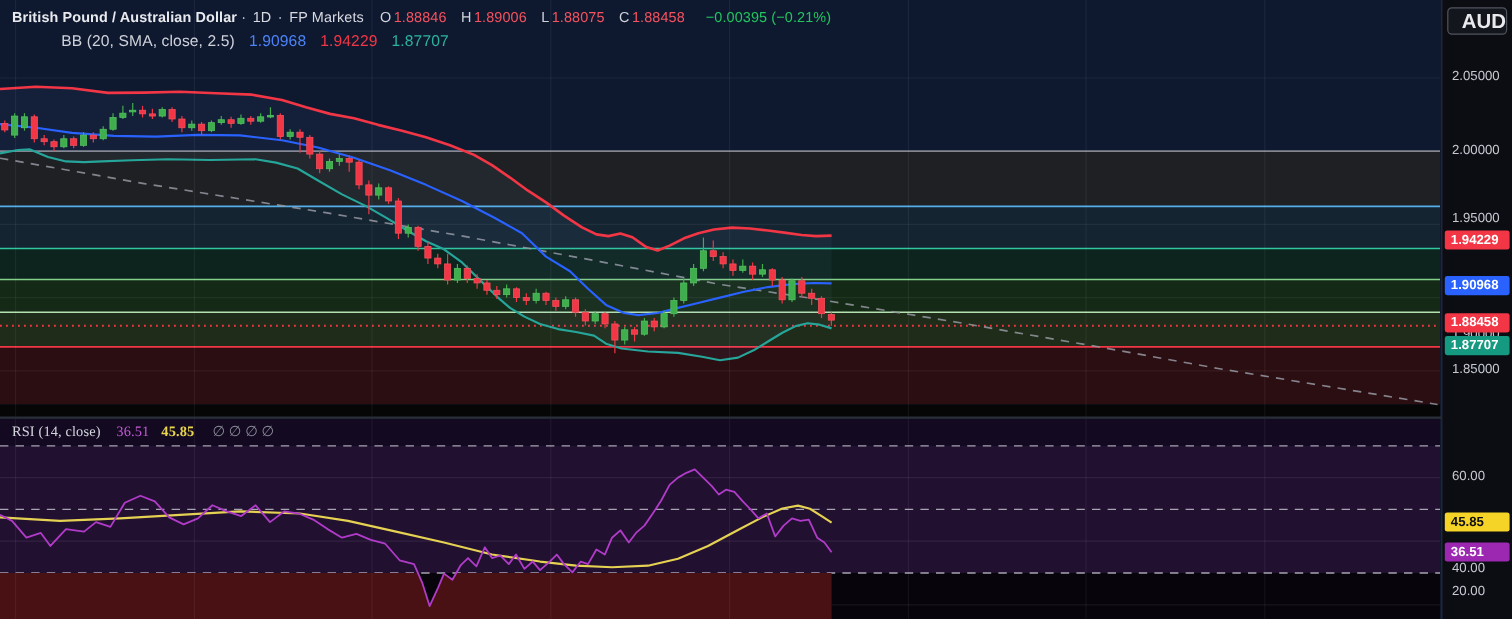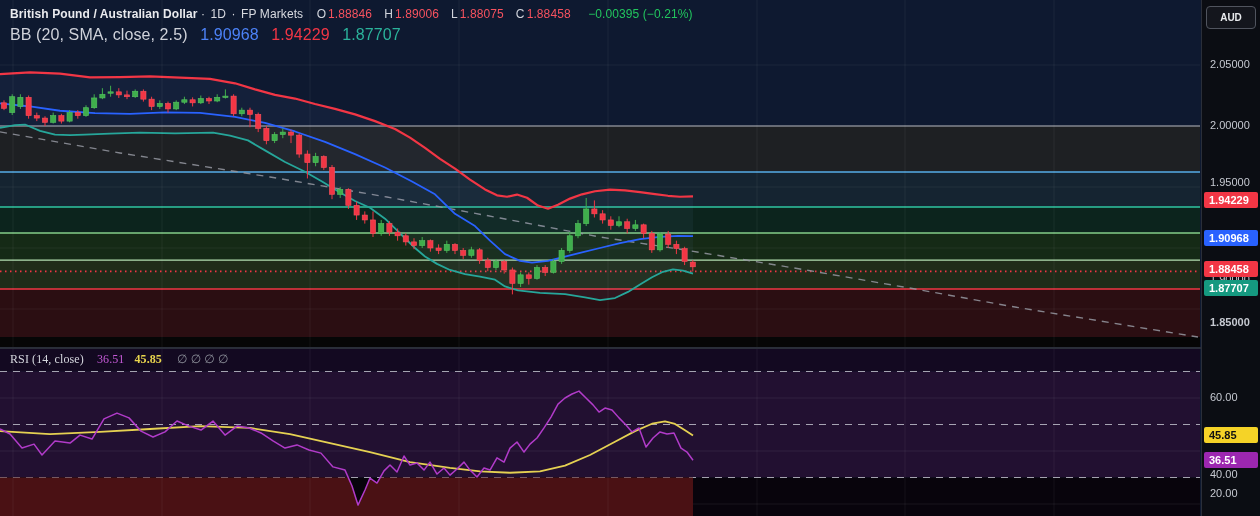--- a/index.html
+++ b/index.html
@@ -9,22 +9,22 @@
   .hdr{position:absolute;left:10px;white-space:nowrap;font-size:12px;color:#d8dae0;letter-spacing:.1px;}
   .hdr b{font-weight:700;color:#e9eaee;text-align:right;}
   .hdr span{margin-right:2px;}
   .ohlc-pair{margin-left:8px;}
   .axis-panel{position:absolute;left:1201px;top:0;width:59px;height:516px;background:#0b0d13;
               border-left:1px solid #2a2e39;}
   .axis-label{position:absolute;left:8px;font-size:11px;color:#c6c9d1;}
   .badge{position:absolute;left:2px;width:54px;height:16px;border-radius:2px;font-size:11px;
          font-weight:700;line-height:16px;padding-left:5px;box-sizing:border-box;color:#fff;}
   .aud-btn{position:absolute;left:4px;top:6px;width:48px;height:21px;border:1px solid #50545e;
-           border-radius:4px;background:#14161d;color:#e8eaed;font-size:10px;font-weight:600;
-           text-align:center;line-height:21px;cursor:pointer;}
+           border-radius:4px;background:#14161d;color:#e8eaed;font-size:17px;font-weight:600;
+           text-align:right;line-height:21px;cursor:pointer;}
 </style>
 </head>
 <body>
 
 <div id="app">
   <svg id="chart-svg" width="1260" height="516">
       <defs>
         <clipPath id="clip-price">
           <rect x="0" y="0" width="1200" height="348"></rect>
         </clipPath>
@@ -429,41 +429,41 @@
   <div class="hdr" style="top:7px;">
     <b>British Pound / Australian Dollar</b>
     <span>·</span>
     <span>1D</span>
     <span>·</span>
     <span>FP Markets</span>
     <span id="ohlc-strip"><span class="ohlc-pair"><span style="color: rgb(209, 212, 220);">O</span><span style="color: rgb(247, 82, 95);">1.88846</span></span><span class="ohlc-pair"><span style="color: rgb(209, 212, 220);">H</span><span style="color: rgb(247, 82, 95);">1.89006</span></span><span class="ohlc-pair"><span style="color: rgb(209, 212, 220);">L</span><span style="color: rgb(247, 82, 95);">1.88075</span></span><span class="ohlc-pair"><span style="color: rgb(209, 212, 220);">C</span><span style="color: rgb(247, 82, 95);">1.88458</span></span></span>
     <span id="change-strip" style="color: #22c55e; margin-left: 8px;">−0.00395 (−0.21%)</span>
   </div>
 
-  <div class="hdr" style="top:26px;font-size:16px;color:#cfd2da;">
+  <div class="hdr" style="top:26px;font-size:13px;color:#cfd2da;margin-left:41px;">
     <span>BB (20, SMA, close, 2.5)</span>
     <span id="bb-basis-val" style="margin-left: 6px; color: rgb(76, 130, 247);">1.90968</span>
     <span id="bb-upper-val" style="margin-left: 6px; color: rgb(242, 54, 69);">1.94229</span>
     <span id="bb-lower-val" style="margin-left: 6px; color: rgb(43, 179, 155);">1.87707</span>
   </div>
 
   <div class="hdr" style="top:352px;font-size:12px;color:#d4d6dd;font-family:Liberation Serif, serif;">
     <span>RSI (14, close)</span>
     <span id="rsi-vals"><span style="color: rgb(196, 90, 214); margin-left: 8px;">36.51</span><span style="color: rgb(232, 212, 77); margin-left: 8px; font-weight: 700;">45.85</span></span>
     <span style="color:#8b8e98;margin-left:8px;">∅  ∅  ∅  ∅</span>
   </div>
 
   <div class="axis-panel">
     <div class="aud-btn">AUD</div>
     <div id="axis-labels">
         <div class="axis-label" style="top: 58px;">2.05000</div>
         <div class="axis-label" style="top: 119px;">2.00000</div>
         <div class="axis-label" style="top: 176px;">1.95000</div>
         <div class="axis-label" style="top: 241px; margin-top: 32px;">1.90000</div>
-        <div class="axis-label" style="top: 316px; font-weight: bold;">1.85000</div>
+        <div class="axis-label" style="top: 302px;">1.85000</div>
         <div class="axis-label" style="top: 391px;">60.00</div>
         <div class="axis-label" style="top: 468px;">40.00</div>
         <div class="axis-label" style="top: 487px;">20.00</div>
         <div class="badge" style="top: 192.406px; background: rgb(242, 54, 69); color: rgb(255, 255, 255);">1.94229</div>
         <div class="badge" style="top: 230.19px; background: rgb(41, 98, 255); color: rgb(255, 255, 255);">1.90968</div>
         <div class="badge" style="top: 260.812px; background: rgb(242, 54, 69); color: rgb(255, 255, 255);">1.88458</div>
         <div class="badge" style="top: 279.975px; background: rgb(21, 153, 128); color: rgb(255, 255, 255);">1.87707</div>
         <div class="badge" style="top: 427.498px; background: rgb(245, 211, 39); color: rgb(17, 17, 17);">45.85</div>
         <div class="badge" style="top: 452.248px; background: rgb(156, 39, 176); color: rgb(255, 255, 255);">36.51</div>
       </div>

